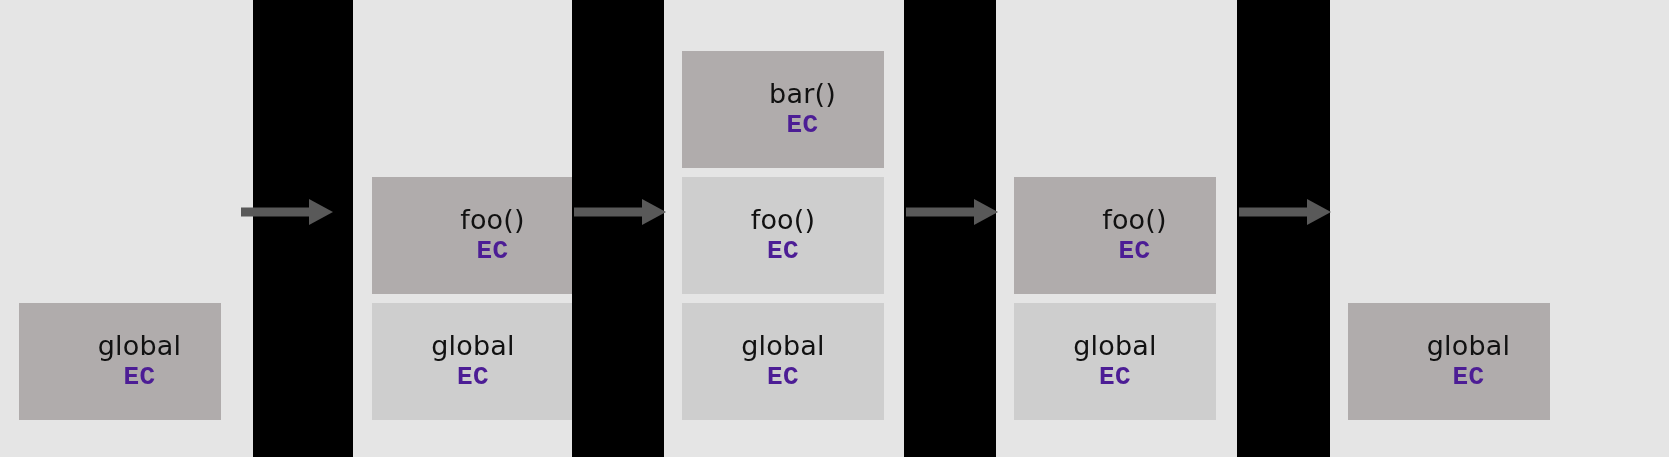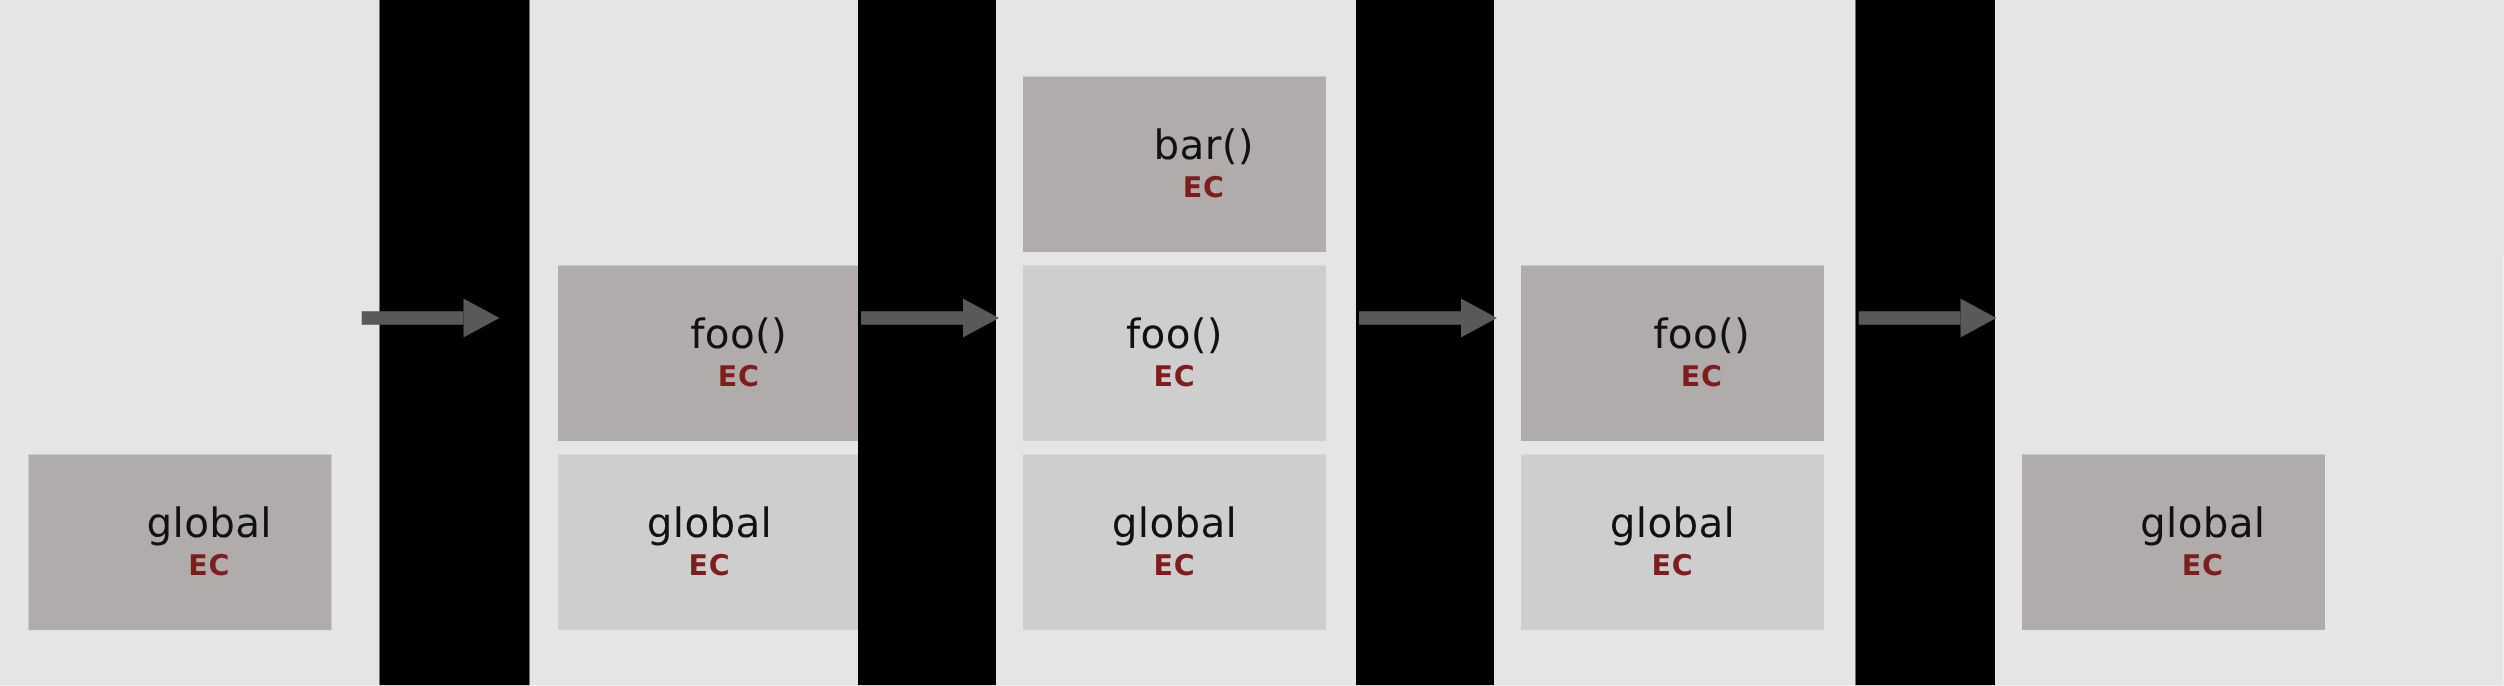--- a/index.html
+++ b/index.html
@@ -55,24 +55,25 @@
   }
   .ec-box.active   { background: #b0acac; padding-left: 39px; }
   .ec-box.inactive { background: #cecece; }
   .ec-name {
     font-size: 27px;
     font-weight: 400;
     color: #111111;
     letter-spacing: 0.2px;
   }
   .ec-kind {
-    font-size: 19px;
+    font-size: 26px;
     font-weight: 700;
-    color: #7f1d1d;
+    color: #4c1d95;
     letter-spacing: 0.5px;
+    font-family: Liberation Mono, monospace;
   }
 </style>
 </head>
 <body>
 
 <div id="stage">
 
   <div id="panels-layer">
       <div class="panel" style="left: 0px; width: 253px; background: rgb(229, 229, 229);">
         <div class="stack" style="left: 19px; width: 202px;">

